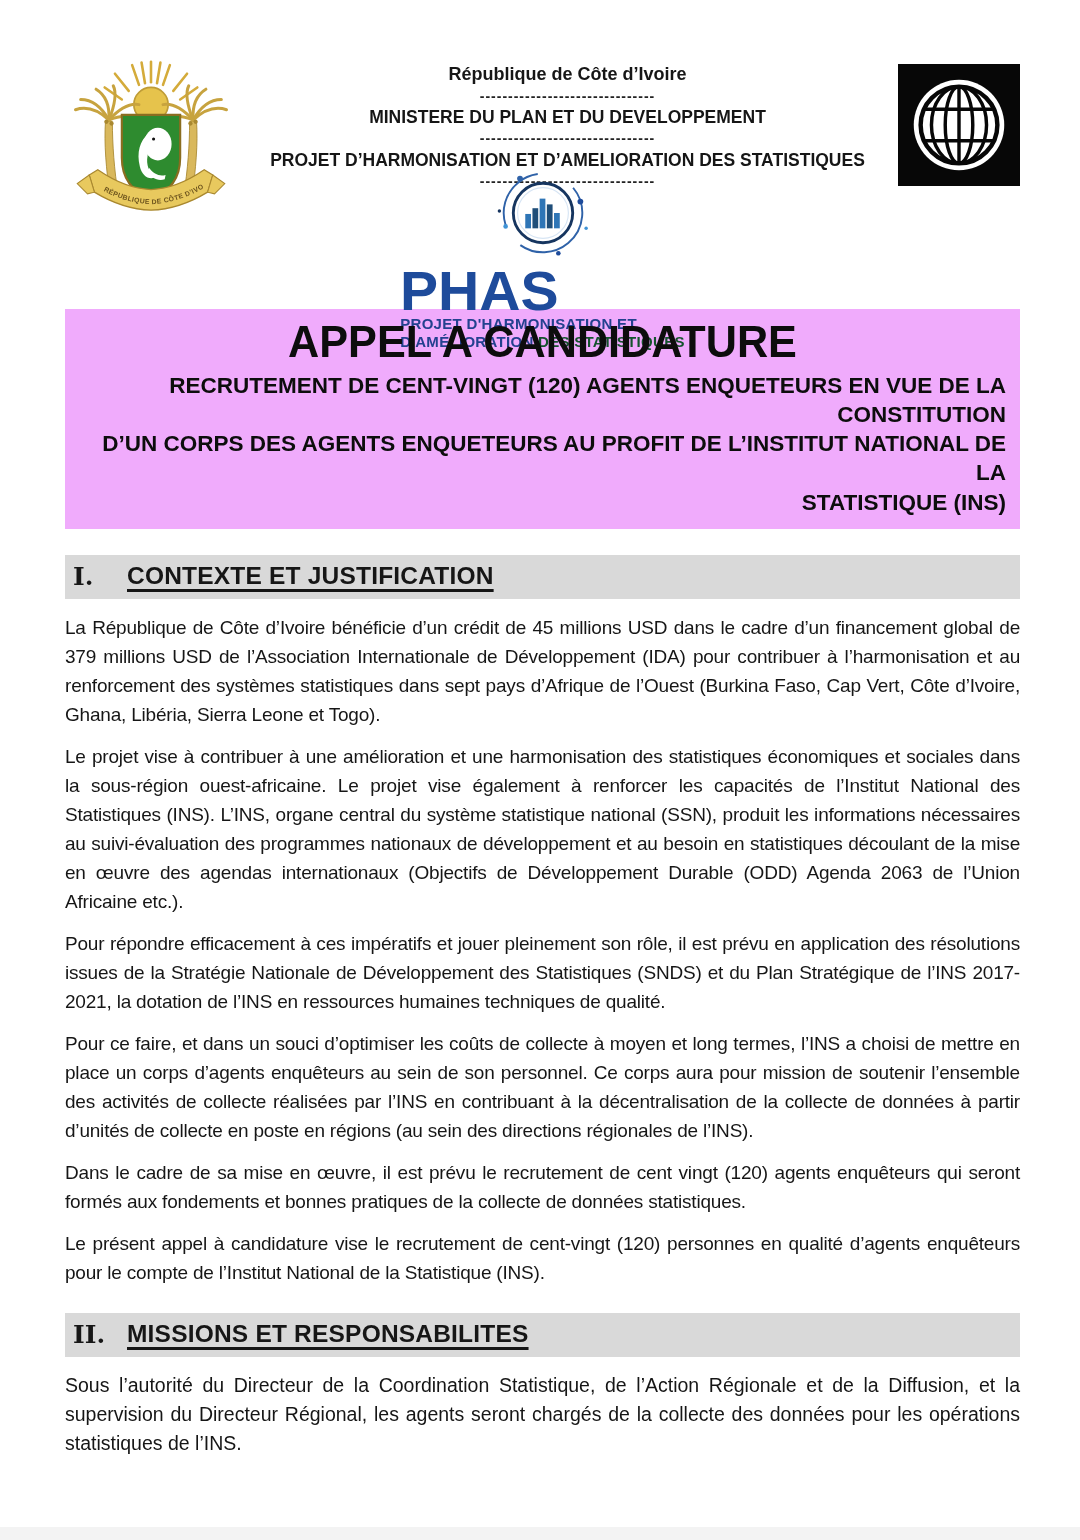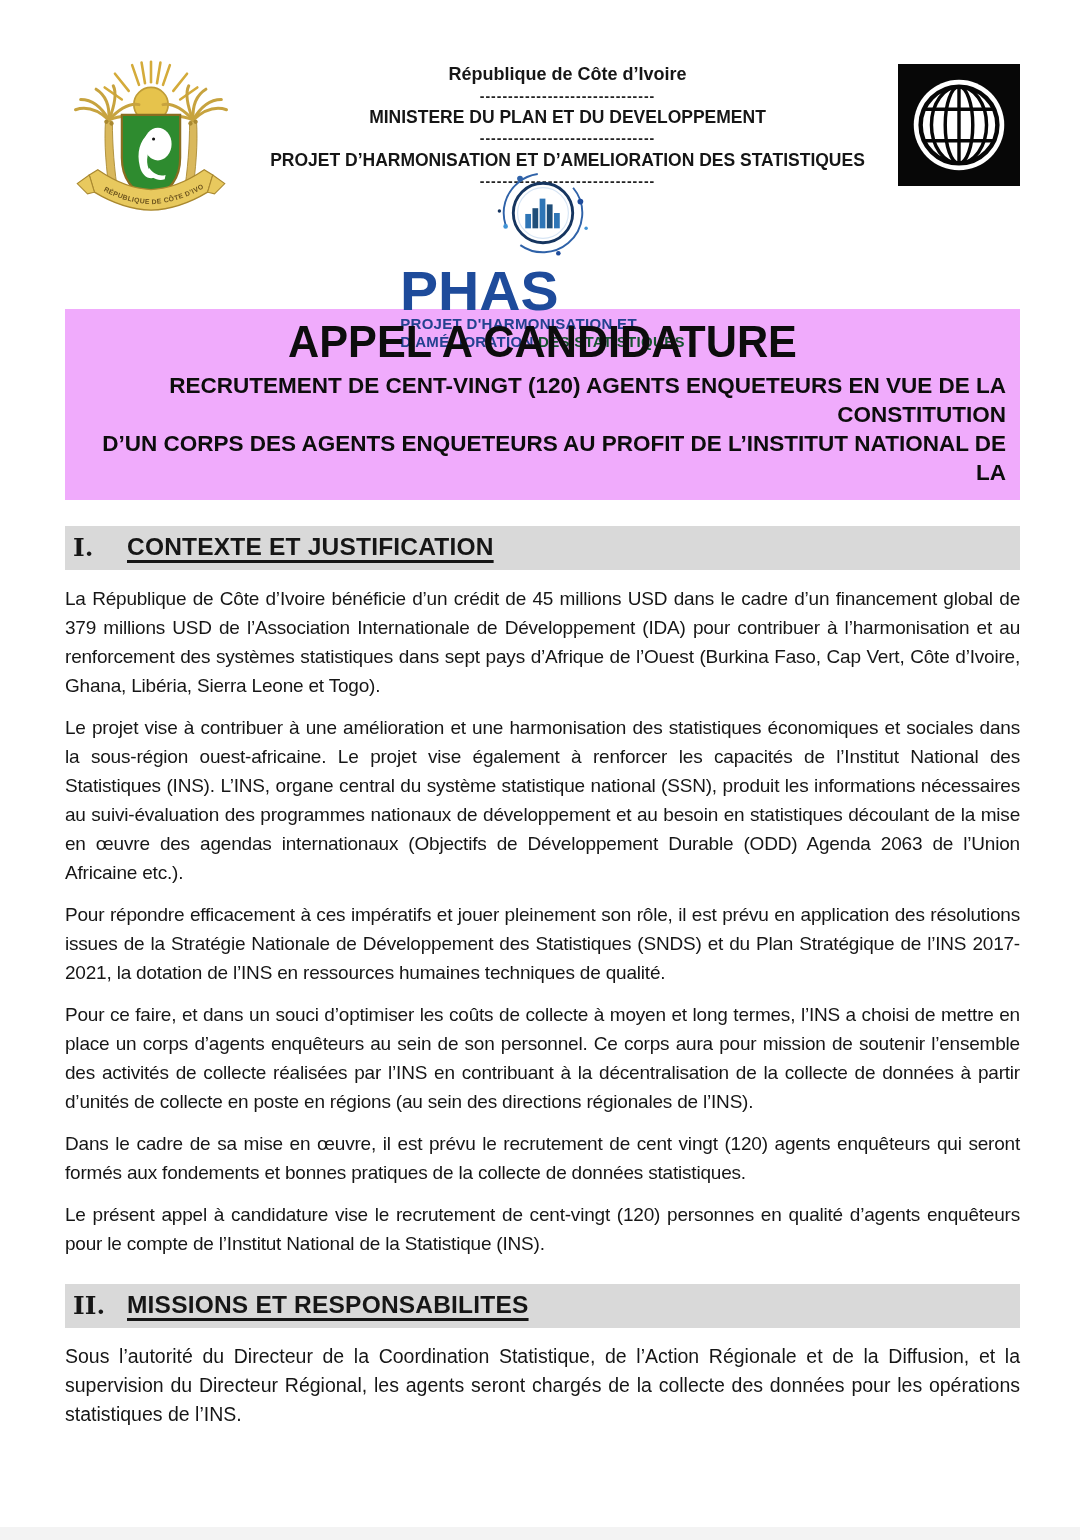--- a/index.html
+++ b/index.html
@@ -161,20 +161,21 @@
         <div class="phas-tag">PROJET D'HARMONISATION ET</div>
         <div class="phas-tag"><span>D'AMÉLIORATION </span><span class="lt">DES STATISTIQUES</span></div>
       </div>
     </div>
 
     <section class="banner">
       <h1 class="banner-title">APPEL A CANDIDATURE</h1>
       <div class="banner-sub">
         <div>RECRUTEMENT DE CENT-VINGT (120) AGENTS ENQUETEURS EN VUE DE LA CONSTITUTION</div>
         <div>D’UN CORPS DES AGENTS ENQUETEURS AU PROFIT DE L’INSTITUT NATIONAL DE LA</div>
+        <div>STATISTIQUE (INS)</div>
       </div>
     </section>
 
     <div class="sec-head">
       <span class="sec-num">I.</span>
       <div class="sec-bar">
         <span class="sec-title">CONTEXTE ET JUSTIFICATION</span>
       </div>
     </div>
 

